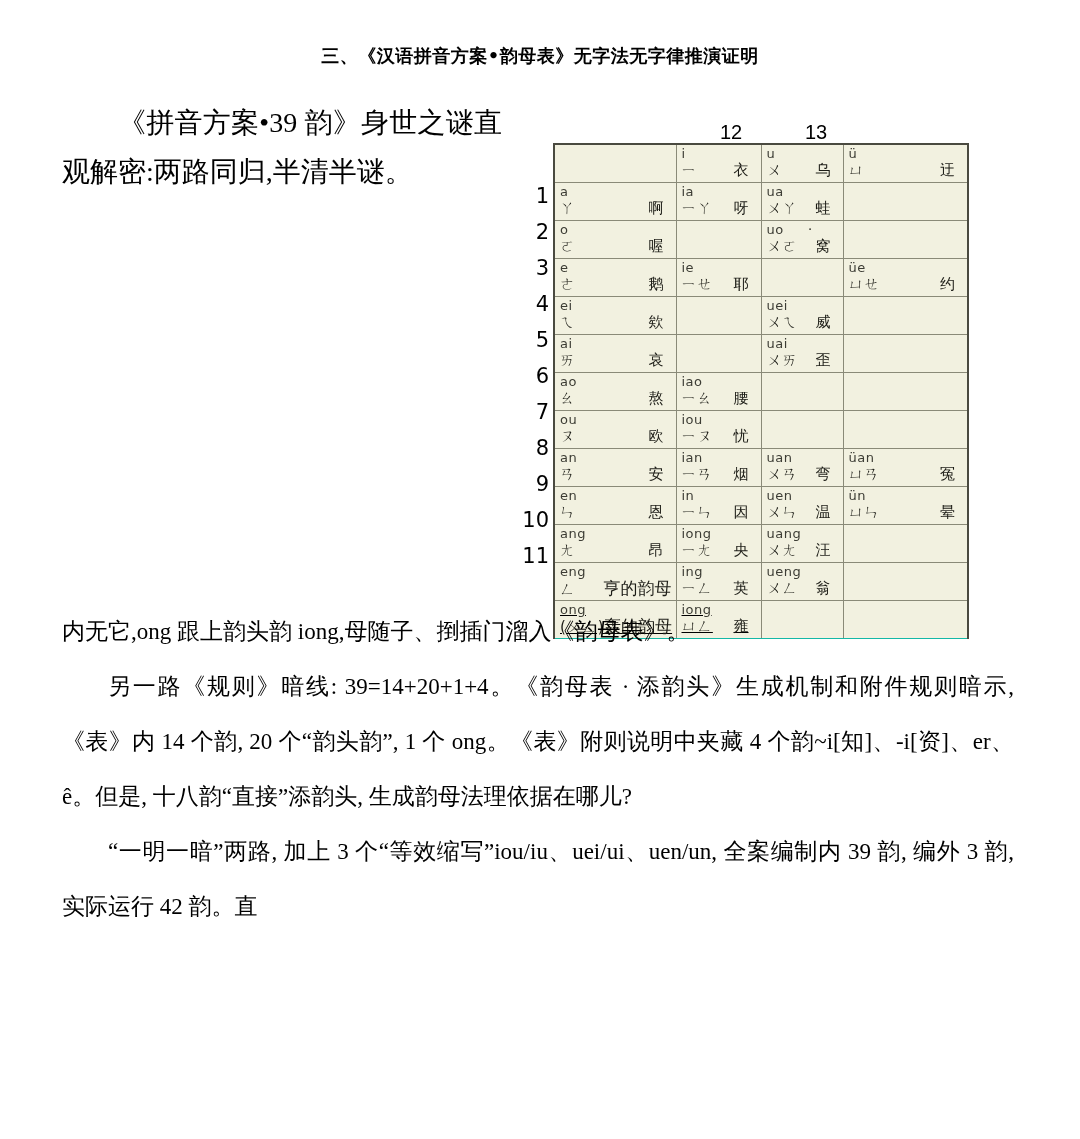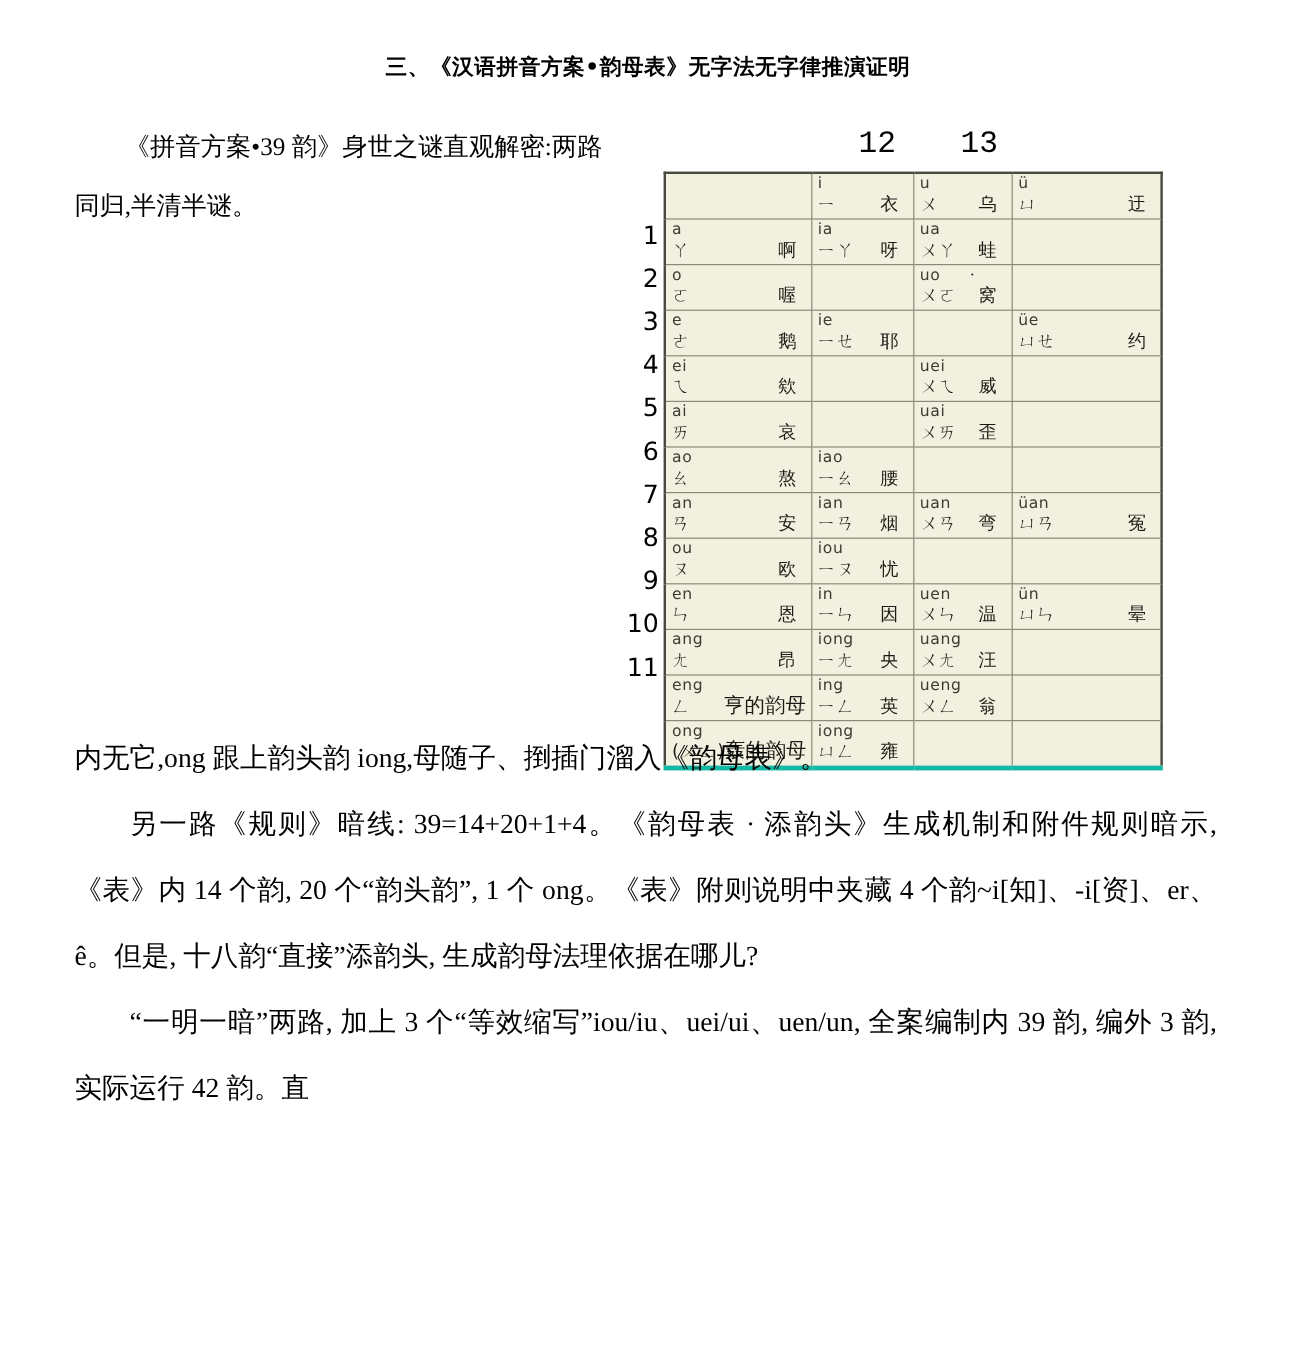--- a/index.html
+++ b/index.html
@@ -28,21 +28,21 @@
     font-size: 18px;
     letter-spacing: 0.5px;
   }
 
   
   #left-col {
     position: absolute;
     top: 98px;
     left: 62px;
     width: 440px;
-    font-size: 21px;
+    font-size: 28px;
     line-height: 49px;
     text-align: justify;
     text-justify: inter-ideograph;
   }
   #left-col p {
     margin: 0;
     text-indent: 2em;
   }
 
   
@@ -65,25 +65,25 @@
   #table-region {
     position: absolute;
     left: 505px;
     top: 105px;
     width: 470px;
     height: 500px;
   }
   #col-headers {
     position: absolute;
     left: 48px;
-    top: 0;
+    top: 16px;
     width: 422px;
     height: 34px;
-    font-family: Liberation Mono, monospace;
-    font-size: 26px;
+    font-family: Liberation Sans, sans-serif;
+    font-size: 20px;
   }
   #col-headers span {
     position: absolute;
     top: 0;
     text-align: center;
     width: 60px;
   }
   #col-headers span:nth-child(1) { left: 148px; }
   #col-headers span:nth-child(2) { left: 233px; }
   #col-headers span:nth-child(3) { left: 316px; margin-top: 40px; }
@@ -117,21 +117,21 @@
   #rhyme-table td {
     border: 1px solid #8a8a78;
     background: #f2f1e0;
     padding: 1px 4px 2px 5px;
     vertical-align: top;
     height: 22px;
   }
   #rhyme-table .outer-l { border-left: 2px solid #4a4a40; }
   #rhyme-table .outer-r { border-right: 2px solid #4a4a40; }
   #rhyme-table tr.first-row td { border-top: 2px solid #4a4a40; }
-  #rhyme-table tr.last-row td { border-bottom: 4px solid #14b8a6; }
+  #rhyme-table tr.last-row td { border-bottom: 1px solid #14b8a6; text-decoration: underline; }
 
   .cell-inner { position: relative; height: 34px; }
   .py {
     font-family: "DejaVu Sans", "Liberation Sans", sans-serif;
     font-size: 13px;
     color: #3c3c34;
     line-height: 15px;
     letter-spacing: 0.5px;
   }
   .row-bot {
@@ -400,20 +400,46 @@
           <td>
             <div class="cell-inner empty"></div>
           </td>
           <td class="outer-r">
             <div class="cell-inner empty"></div>
           </td>
         </tr>
         <tr>
           <td class="outer-l">
             <div class="cell-inner">
+              <div class="py">ou</div>
+              <div class="row-bot">
+                <span class="zy">ㄡ</span>
+                <span class="hz">欧</span>
+              </div>
+            </div>
+          </td>
+          <td>
+            <div class="cell-inner">
+              <div class="py">iou</div>
+              <div class="row-bot">
+                <span class="zy">ㄧㄡ</span>
+                <span class="hz">忧</span>
+              </div>
+            </div>
+          </td>
+          <td>
+            <div class="cell-inner empty"></div>
+          </td>
+          <td class="outer-r">
+            <div class="cell-inner empty"></div>
+          </td>
+        </tr>
+        <tr>
+          <td class="outer-l">
+            <div class="cell-inner">
               <div class="py">an</div>
               <div class="row-bot">
                 <span class="zy">ㄢ</span>
                 <span class="hz">安</span>
               </div>
             </div>
           </td>
           <td>
             <div class="cell-inner">
               <div class="py">ian</div>
@@ -433,46 +459,20 @@
             </div>
           </td>
           <td class="outer-r">
             <div class="cell-inner">
               <div class="py">üan</div>
               <div class="row-bot">
                 <span class="zy">ㄩㄢ</span>
                 <span class="hz">冤</span>
               </div>
             </div>
-          </td>
-        </tr>
-        <tr>
-          <td class="outer-l">
-            <div class="cell-inner">
-              <div class="py">ou</div>
-              <div class="row-bot">
-                <span class="zy">ㄡ</span>
-                <span class="hz">欧</span>
-              </div>
-            </div>
-          </td>
-          <td>
-            <div class="cell-inner">
-              <div class="py">iou</div>
-              <div class="row-bot">
-                <span class="zy">ㄧㄡ</span>
-                <span class="hz">忧</span>
-              </div>
-            </div>
-          </td>
-          <td>
-            <div class="cell-inner empty"></div>
-          </td>
-          <td class="outer-r">
-            <div class="cell-inner empty"></div>
           </td>
         </tr>
         <tr>
           <td class="outer-l">
             <div class="cell-inner">
               <div class="py">en</div>
               <div class="row-bot">
                 <span class="zy">ㄣ</span>
                 <span class="hz">恩</span>
               </div>

